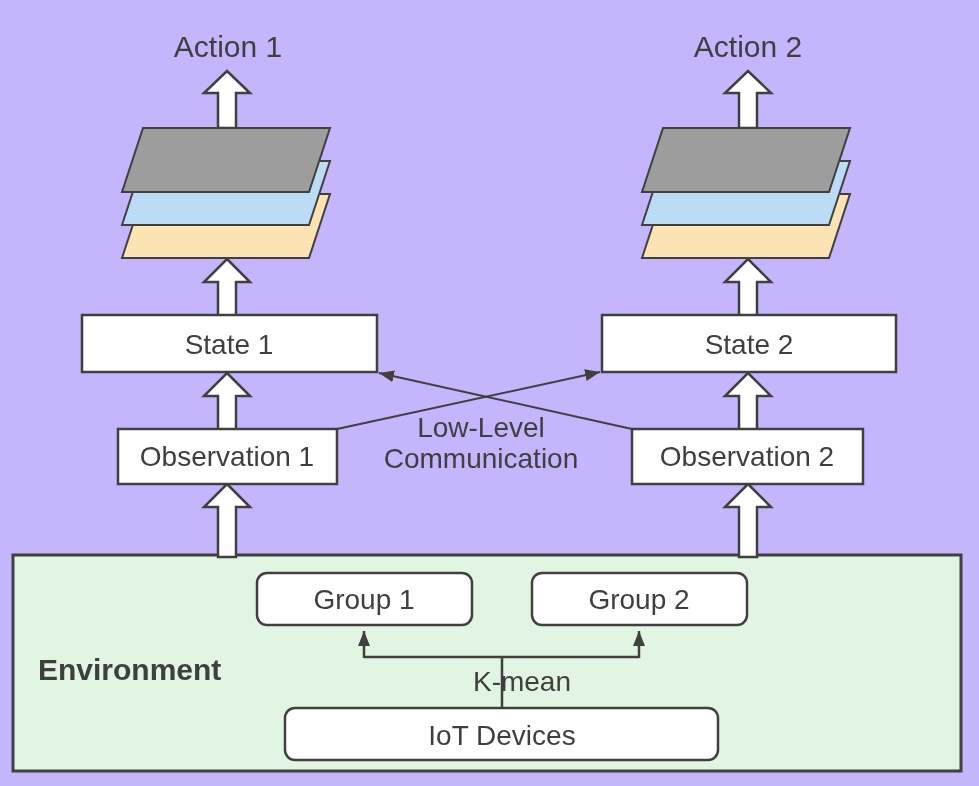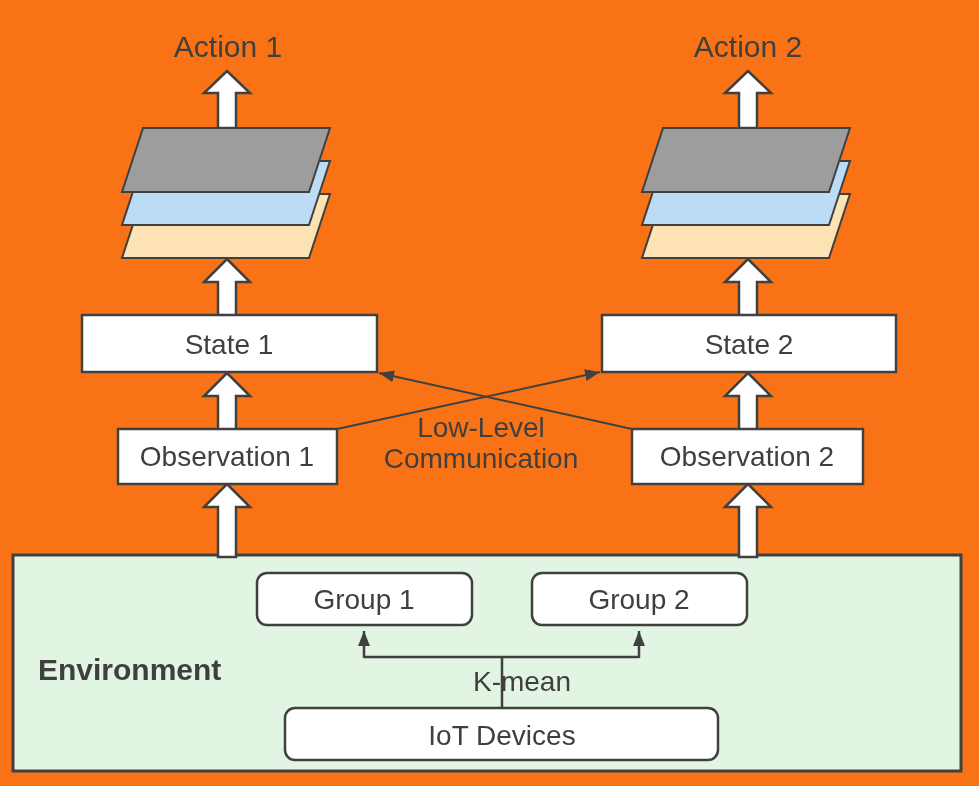--- a/index.html
+++ b/index.html
@@ -1,19 +1,19 @@
 <!DOCTYPE html>
 <html><head>
 <meta charset="utf-8">
 <style>
   html, body { margin: 0; padding: 0; background: #ffffff; }
   .stage {
     position: relative;
     width: 979px; height: 786px;
-    background: #f97316;
+    background: #c4b5fd;
     font-family: "Liberation Sans", "DejaVu Sans", sans-serif;
   }
   svg { display: block; }
   .sw2  { stroke-width: 2; }
   .sw25 { stroke-width: 2.5; }
   .sw3  { stroke-width: 3; }
   .lbl  { font-family: "Liberation Sans", "DejaVu Sans", sans-serif; }
   .t28  { font-size: 28px; }
   .t30  { font-size: 30px; }
   .t30b { font-size: 30px; font-weight: bold; }

